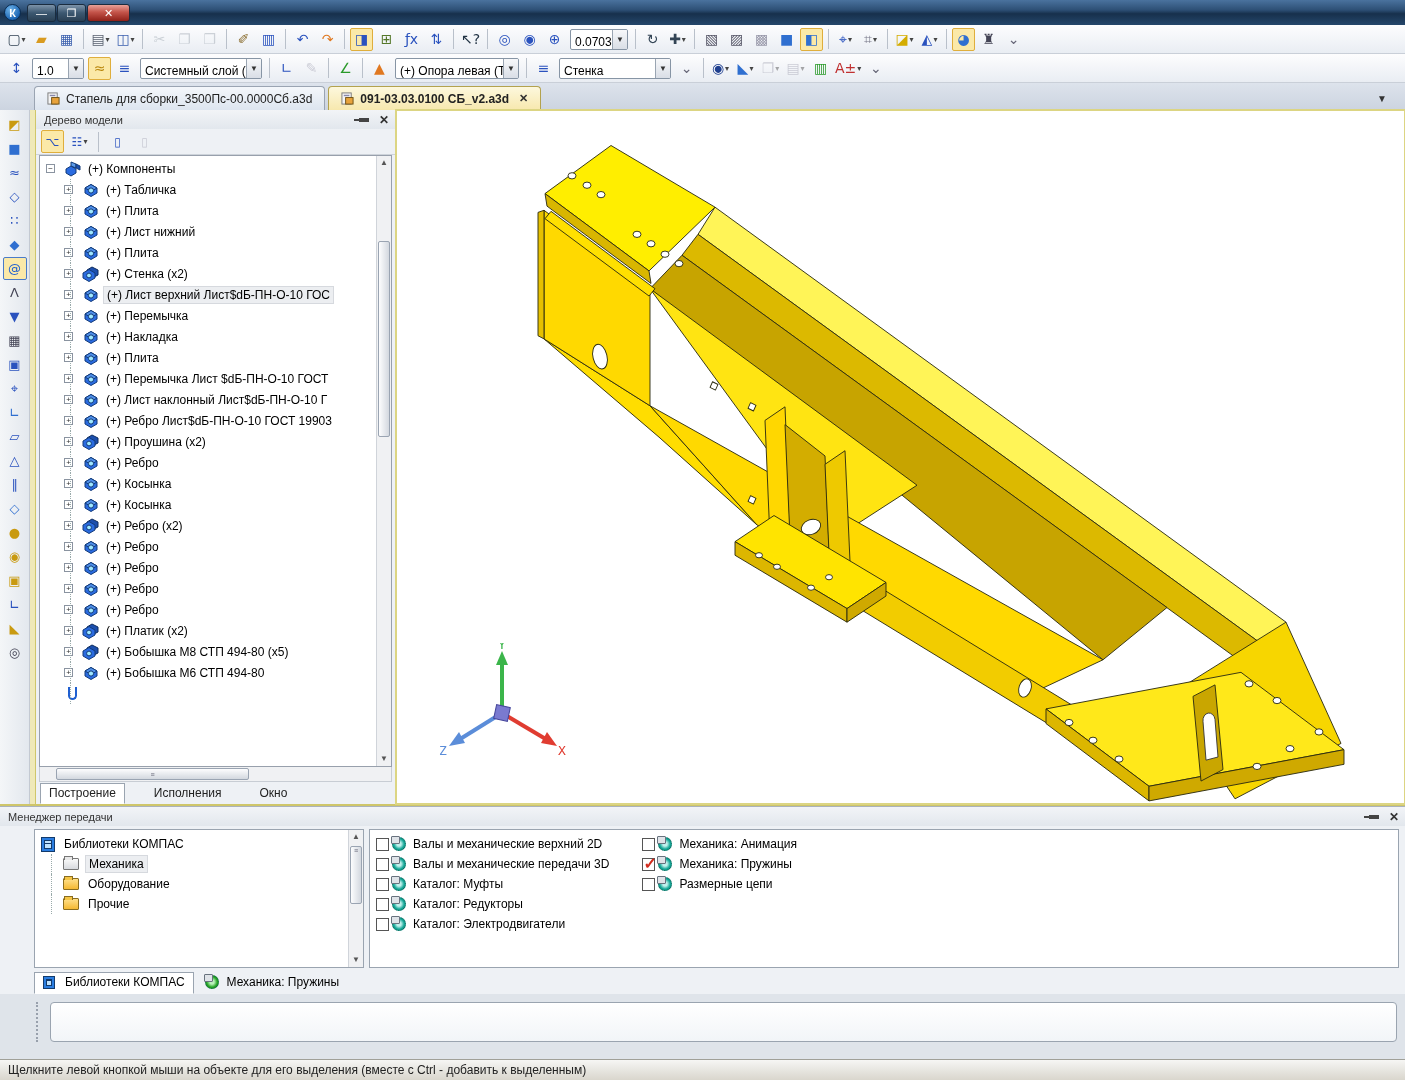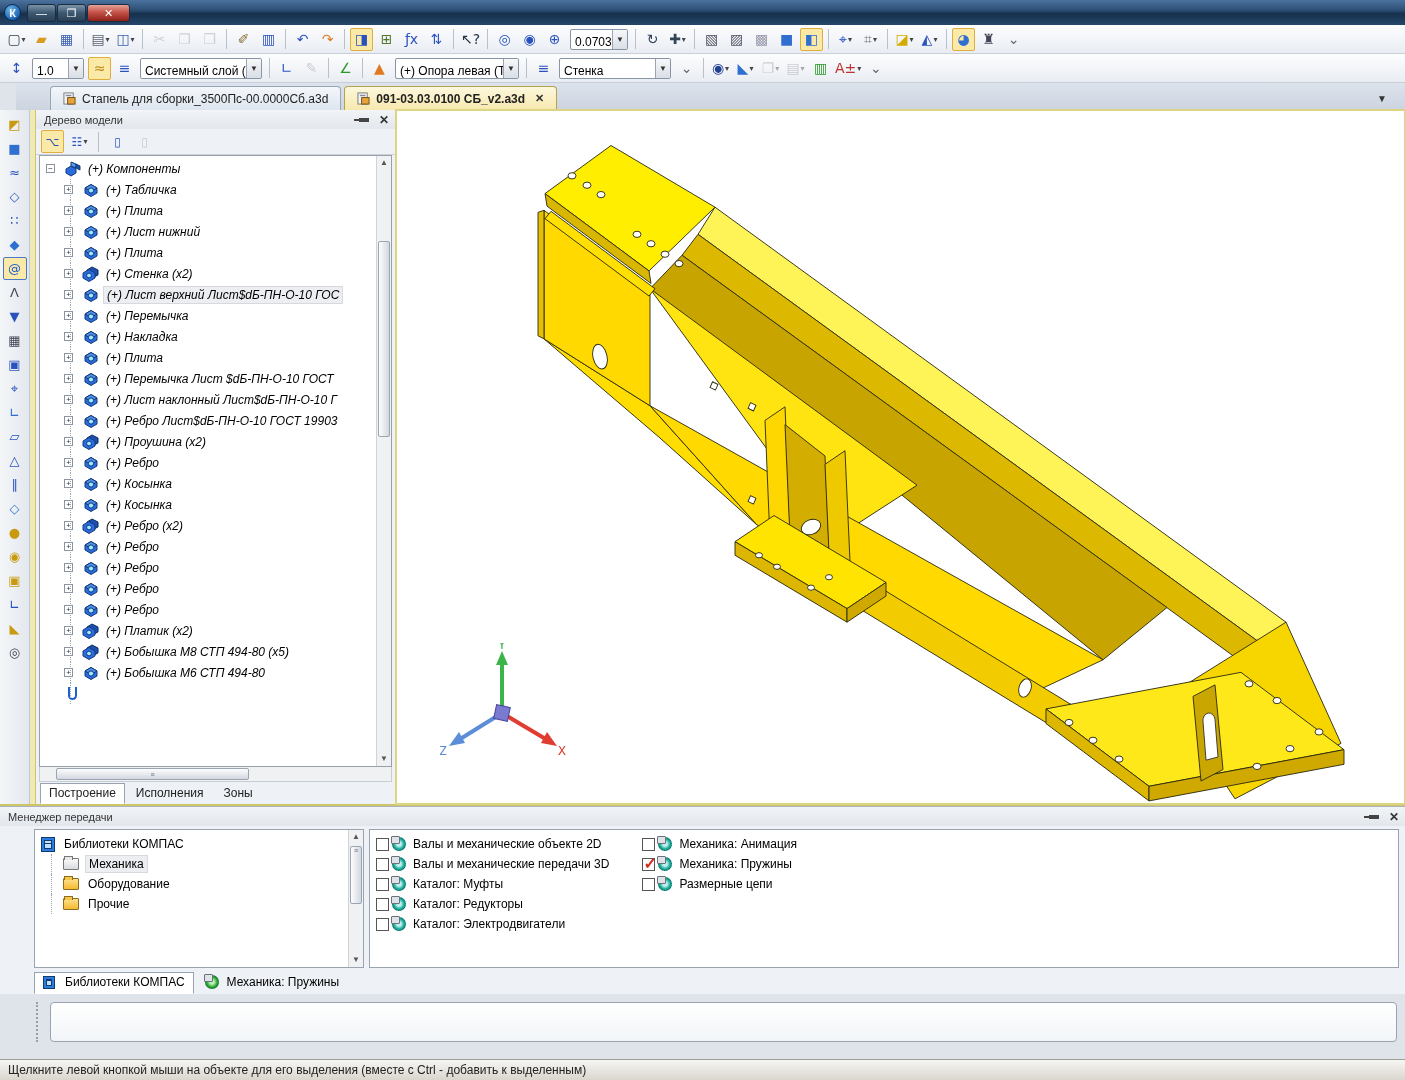--- a/index.html
+++ b/index.html
@@ -24,21 +24,21 @@
   .tbtn { display:inline-flex; align-items:center; justify-content:center; min-width:23px; height:23px; margin:0 1px; border:1px solid transparent; border-radius:2px; font-size:14px; }
   .tbtn.act { background:#fbe9a8; border-color:#dfae3c; }
   .tbtn.dis { opacity:.45; }
   .tsep { display:inline-block; width:1px; height:20px; background:#b9c0ca; margin:0 4px; }
   .tcombo { display:inline-flex; align-items:flex-end; height:21px; border:1px solid #8795a5; background:#fff; margin:0 3px; border-radius:2px; overflow:hidden; }
   .tcombo .val { flex:1; padding:0 4px; font-size:12px; white-space:nowrap; overflow:hidden; }
   .dd { width:15px; height:100%; background:linear-gradient(#f7f8fa,#d9dee6); border-left:1px solid #9aa5b2; font-size:8px; color:#333; display:inline-flex; align-items:center; justify-content:center; }
   .ddmini { font-size:8px; color:#444; margin-left:1px; }
 
   
-  .tabbar { height:27px; background:linear-gradient(#dde3ec,#ccd4e0); display:flex; align-items:flex-end; padding:3px 12px 0 34px; gap:3px; flex:0 0 auto;margin-left:16px; }
+  .tabbar { height:27px; background:linear-gradient(#dde3ec,#ccd4e0); display:flex; align-items:flex-end; padding:3px 12px 0 34px; gap:3px; flex:0 0 auto; }
   .doctab { height:24px; display:flex; align-items:center; gap:6px; padding:0 12px; border:1px solid #9aa4b2; border-bottom:none; border-radius:4px 4px 0 0; background:linear-gradient(#f4f7fb,#dde5ef); font-size:12px; color:#222; }
   .doctab.active { background:linear-gradient(#fdf8dd,#f7e8ae); font-weight:bold; border-color:#b3a24e; }
   .tab-close { font-size:11px; font-weight:bold; color:#333; margin-left:4px; }
   .tab-list-arrow { margin-left:auto; align-self:center; font-size:10px; color:#333; padding:0 6px; }
   .docicon { width:13px; height:13px; display:inline-block; }
 
   
   .main { flex:1 1 auto; display:flex; min-height:0; border-bottom:2px solid #cfc66a; }
   .left-tools { width:30px; background:linear-gradient(90deg,#f4f6f8,#e3e8ee); border-right:1px solid #c3c9d2; display:flex; flex-direction:column; align-items:center; padding-top:3px; gap:1px; overflow:hidden; }
   .ltbtn { width:24px; height:23px; display:flex; align-items:center; justify-content:center; font-size:13px; border:1px solid transparent; border-radius:2px; }
@@ -50,33 +50,33 @@
   .panel-header { height:19px; display:flex; align-items:center; padding:0 4px 0 8px; color:#333; background:linear-gradient(#f2f4f7,#e2e7ed); font-size:11px; }
   .panel-header .sp { flex:1; }
   .pin { width:10px; height:4px; background:#444; position:relative; margin-right:10px; }
   .pin::after { content:''; position:absolute; left:-5px; top:1px; width:5px; height:2px; background:#444; }
   .xbtn { font-size:12px; font-weight:bold; color:#333; margin-right:2px; }
   .tree-toolbar { height:26px; display:flex; align-items:center; gap:2px; padding:0 4px; border-bottom:1px solid #cdd3da; }
   .tree-toolbar .tbtn { font-size:12px; }
   .tree-body { flex:1; background:#fff; border:1px solid #98a0ac; margin:0 3px; overflow:hidden; position:relative; }
   .tree-rows { padding:2px 0 0 4px; }
   .trow { height:21px; display:flex; align-items:center; white-space:nowrap; overflow:hidden; }
-  .trow .lbl { padding:1px 3px;font-style:italic; }
+  .trow .lbl { padding:1px 3px; }
   .trow.current .lbl { background:#eceef1; border:1px solid #d6d9de; }
   .expander { width:9px; height:9px; border:1px solid #8a93a0; background:#fff; font-size:8px; line-height:7px; text-align:center; color:#333; margin:0 5px 0 0; flex:0 0 auto; }
   .root-row .expander { margin-left:2px; }
   .child { padding-left:20px; position:relative; }
   .child::before { content:''; position:absolute; left:26px; top:0; bottom:0; border-left:1px dotted #9aa; }
   .picon { width:17px; height:16px; margin:0 4px; flex:0 0 auto; position:relative; }
   .vscroll { position:absolute; right:0; top:0; bottom:0; width:15px; background:#f0f1f3; border-left:1px solid #d0d4da; }
   .vthumb { position:absolute; left:1px; right:1px; top:14%; height:32%; background:linear-gradient(90deg,#fdfdfe,#d3d8df); border:1px solid #9aa4b2; border-radius:2px; }
   .sarrow { position:absolute; left:0; right:0; height:14px; font-size:8px; text-align:center; line-height:14px; color:#555; }
   .hscroll { height:15px; margin:0 3px; background:#f0f1f3; border:1px solid #c8cdd4; border-top:none; position:relative; }
   .hthumb { position:absolute; top:1px; bottom:1px; left:16px; width:55%; background:linear-gradient(#fdfdfe,#d3d8df); border:1px solid #9aa4b2; border-radius:2px; text-align:center; font-size:7px; color:#667; line-height:11px; }
-  .tree-tabs { height:22px; display:flex; align-items:flex-end; padding:2px 4px 0; gap:2px; }
+  .tree-tabs { height:22px; display:flex; align-items:flex-end; padding:2px 4px 0; gap:20px; }
   .ttab { padding:2px 8px 3px; font-size:12px; color:#222; border:1px solid transparent; }
   .ttab.active { background:#fff; border-color:#9aa4b0; border-bottom-color:#fff; }
 
   
   .viewport { flex:1; position:relative; background:#fff; border:1px solid #8a8f96; outline:2px solid #dcd583; outline-offset:-1px; min-width:0; }
   .viewport svg.model { width:100%; height:100%; display:block; }
   .triad { position:absolute; left:40px; bottom:40px; }
   .triad text { font-size:13px; font-family:"DejaVu Sans Mono",monospace; }
 
   
@@ -818,21 +818,21 @@
           <span class="sarrow" style="bottom:0">▼</span>
         </div>
       </div>
       <div class="hscroll">
           <span class="hthumb">≡</span>
         </div>
       <div class="tree-tabs">
 
       <span class="ttab active">Построение</span>
           <span class="ttab">Исполнения</span>
-          <span class="ttab">Зоны</span>
+          <span class="ttab">Окно</span>
         </div>
     </div>
 
     <div class="viewport">
       <svg class="model" viewBox="0 0 1007 662" preserveAspectRatio="none">
         <g stroke="#2a2a10" stroke-width="0.9" stroke-linejoin="round">
 
           <polygon points="318,92 889,489 872,515 301,118" fill="#fff457"></polygon>
           <polygon points="301,118 872,515 856,535 285,138" fill="#dcb900"></polygon>
           <polygon points="285,138 770,475 706,525 253,170" fill="#c7a400"></polygon>
@@ -943,21 +943,21 @@
           <span class="lib-vthumb">≡</span>
           <span class="sarrow" style="bottom:0">▼</span>
         </div>
       </div>
       <div class="lib-list">
         <div>
 
             <div class="librow">
               <span class="chk"></span>
               <span class="gear"></span>
-              <span class="lbl">Валы и механические объекте 2D</span>
+              <span class="lbl">Валы и механические верхний 2D</span>
             </div>
 
             <div class="librow">
               <span class="chk"></span>
               <span class="gear"></span>
               <span class="lbl">Валы и механические передачи 3D</span>
             </div>
 
             <div class="librow">
               <span class="chk"></span>

